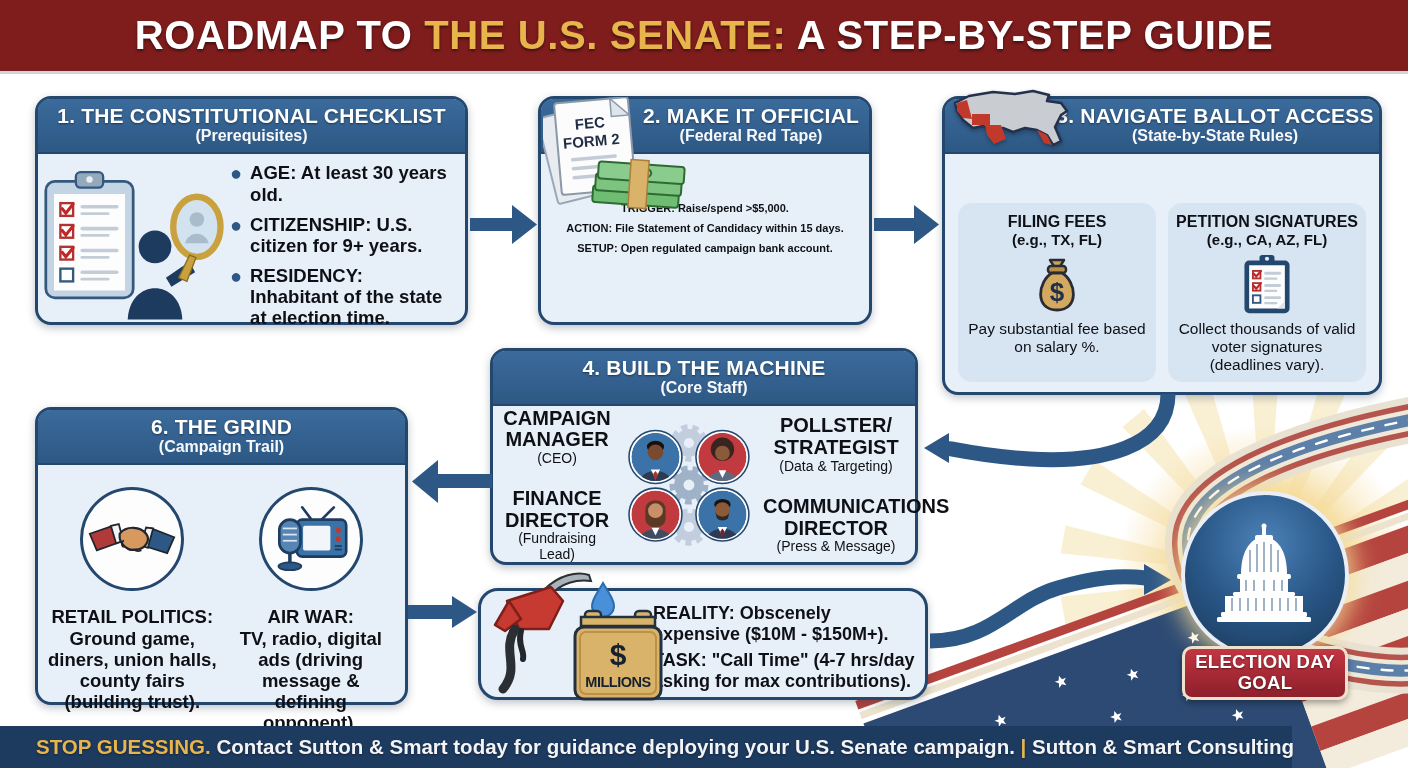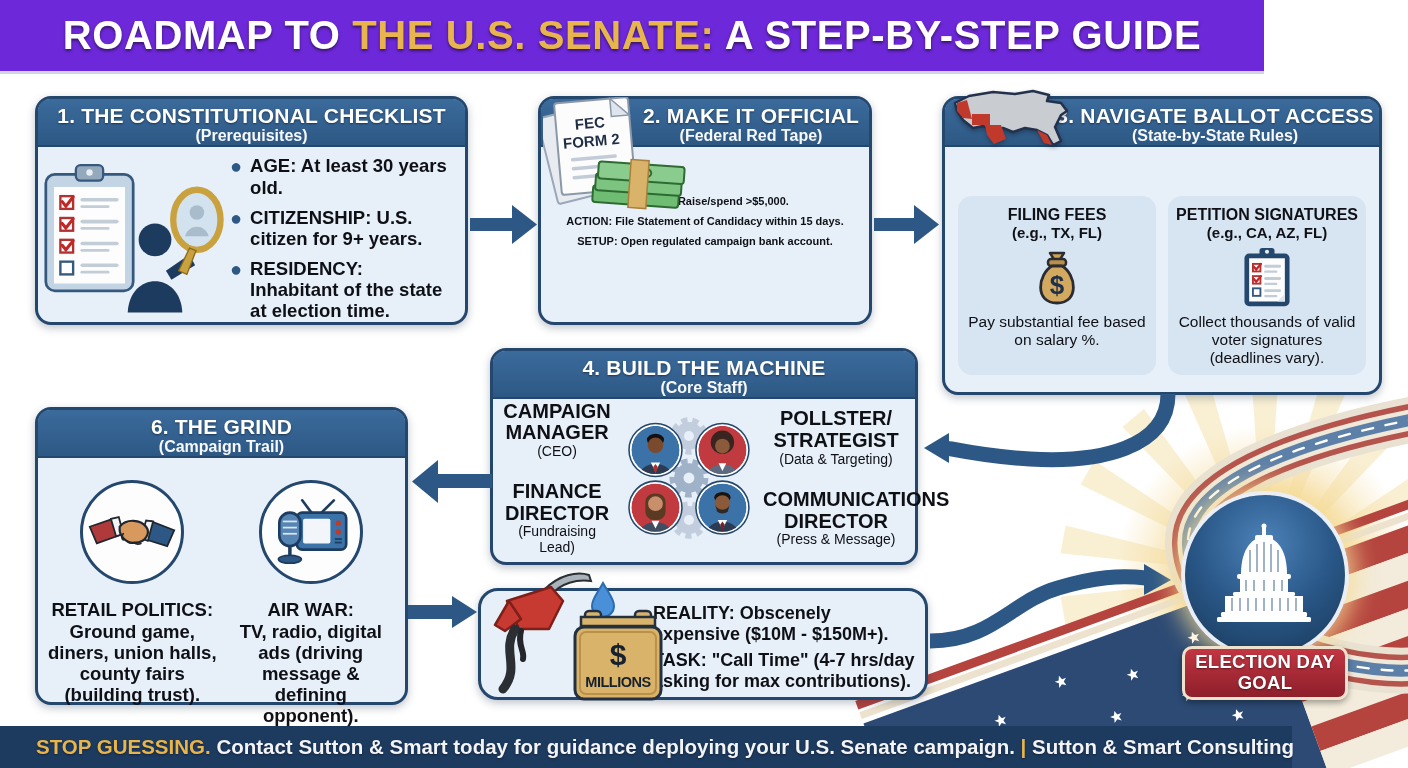--- a/index.html
+++ b/index.html
@@ -6,31 +6,31 @@
   html,body { background:#ffffff; font-family:"Liberation Sans", sans-serif; }
   #stage { position:relative; width:1408px; height:768px; background:#ffffff; overflow:hidden; }
 
   
   #deco, #arrows { position:absolute; left:0; top:0; width:1408px; height:768px; pointer-events:none; }
   #deco { z-index:0; } #arrows { z-index:3; }
   .step, #banner, #footer { z-index:2; }
   .goal-layer { z-index:4; }
 
   
-  #banner { position:absolute; left:0; top:0; width:1264px; height:74px; background:#6d28d9;
+  #banner { position:absolute; left:0; top:0; width:1408px; height:74px; background:#7f1d1d;
             display:flex; align-items:center; justify-content:center; border-bottom:3px solid #cfd6de; }
   #banner .t { font-size:40px; font-weight:800; letter-spacing:.6px; color:#ffffff;
                text-shadow:0 2px 3px rgba(0,0,0,.5); white-space:nowrap; }
   #banner .gold { color:#e8b54d; }
 
   
   .step { position:absolute; border:3px solid #24476e; border-radius:16px; background:#e7f0f8;
           box-shadow:0 3px 8px rgba(20,40,70,.28); }
   .step-header { background:linear-gradient(#3b6b9c,#2d5884); color:#fff; text-align:center;
-                 padding:6px 4px 0; border-radius:12px 12px 0 0; border-bottom:2px solid #24476e; }
+                 padding:6px 4px 7px; border-radius:12px 12px 0 0; border-bottom:2px solid #24476e; }
   .step-title { font-size:21px; font-weight:800; letter-spacing:.2px; line-height:1.05;
                 text-shadow:0 1px 2px rgba(0,0,0,.45); }
   .step-sub { font-size:16px; font-weight:600; line-height:1.15; opacity:.96; }
   .lbl { font-weight:800; }
 
   #s1 { left:35px; top:96px; width:433px; height:229px; }
   #s2 { left:538px; top:96px; width:334px; height:229px; }
   #s3 { left:942px; top:96px; width:440px; height:299px; }
   #s4 { left:490px; top:348px; width:428px; height:217px; }
   #s6 { left:35px; top:407px; width:373px; height:298px; }

